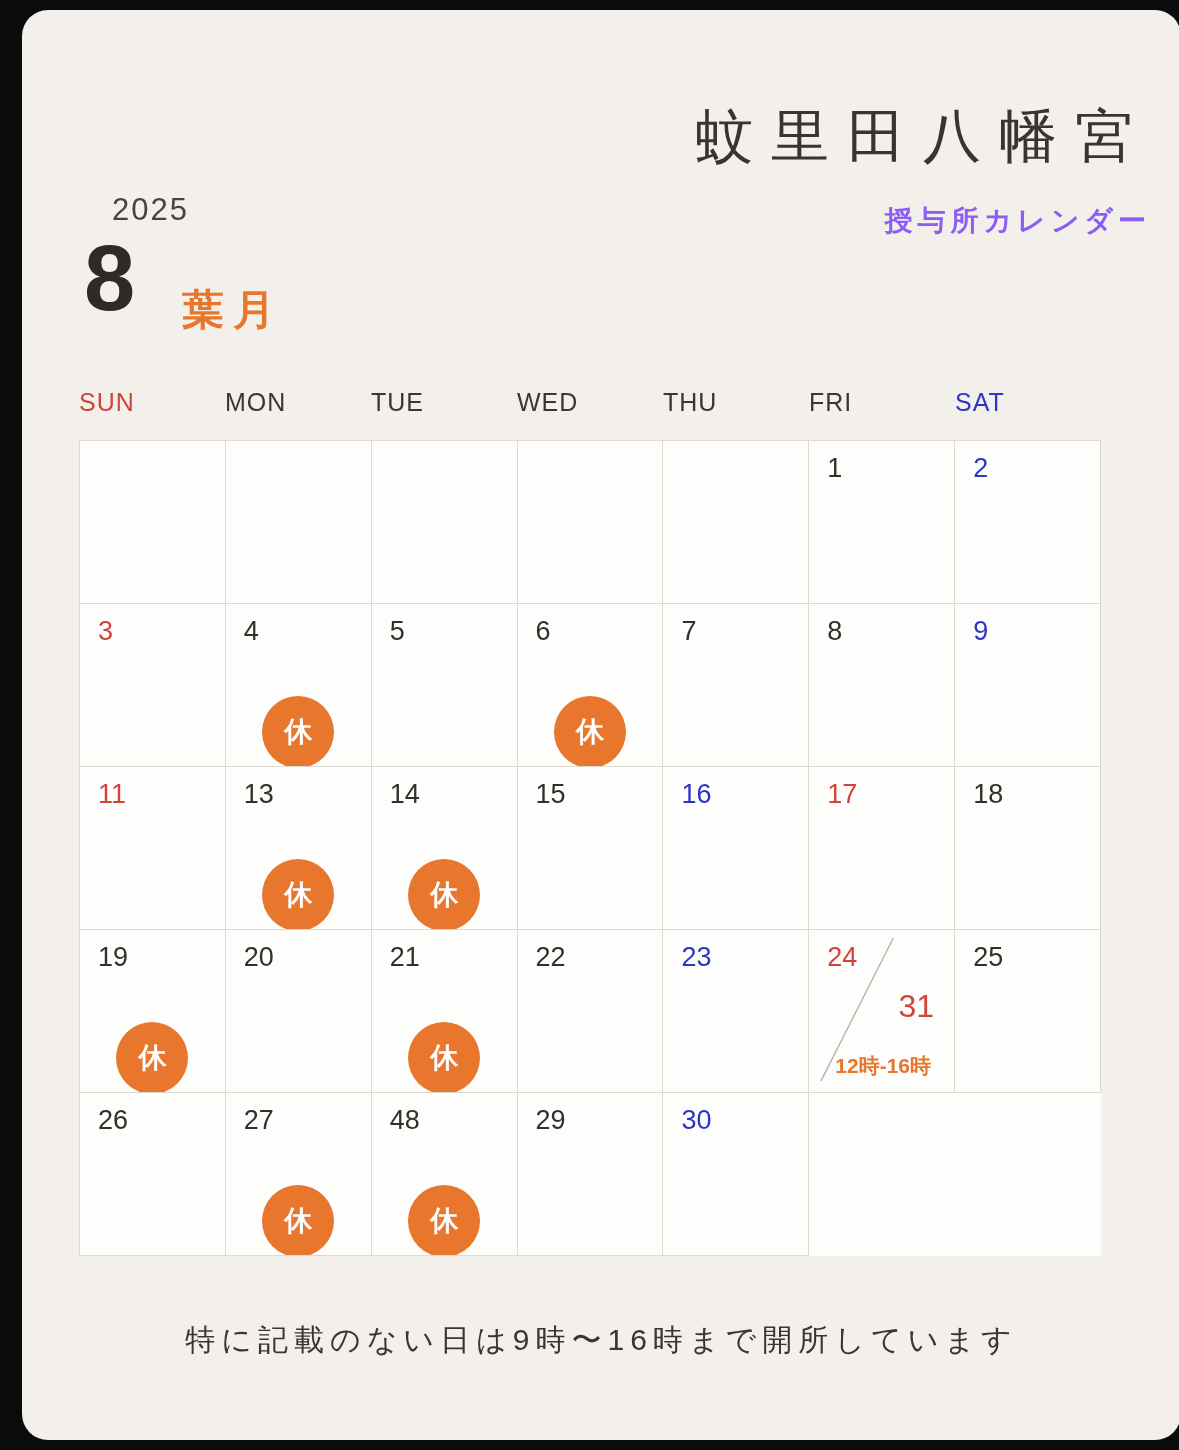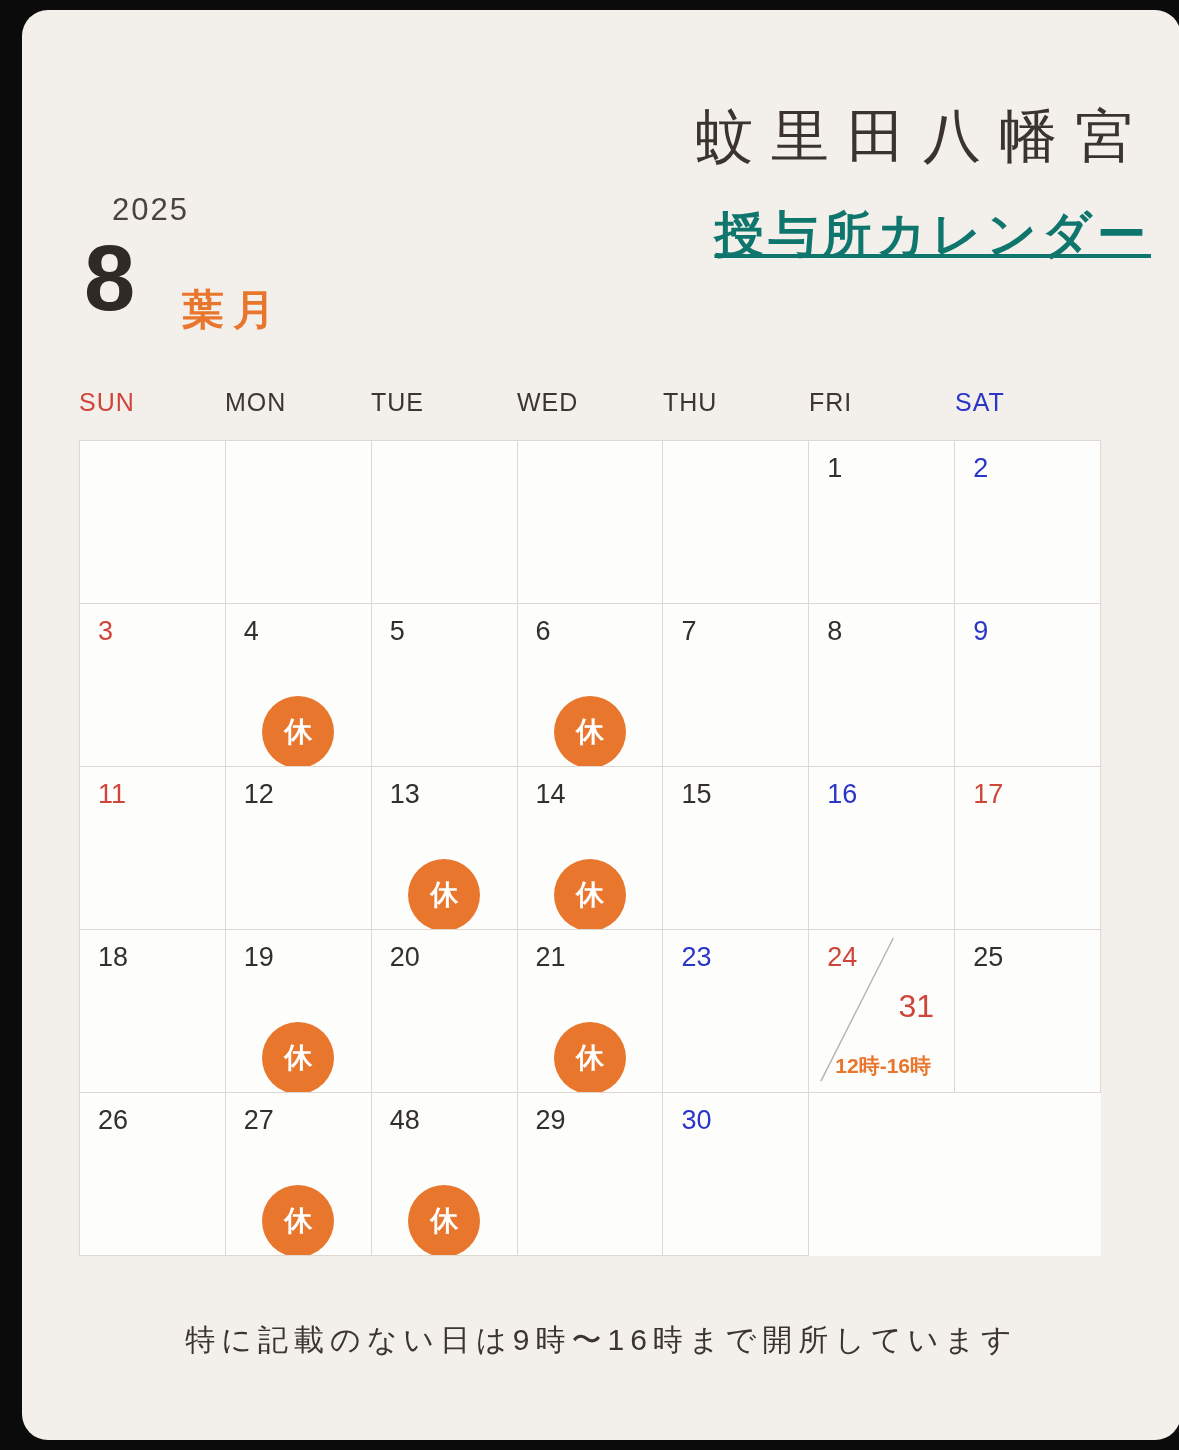--- a/index.html
+++ b/index.html
@@ -37,26 +37,25 @@
     font-size: 58px;
     letter-spacing: 18px;
     color: #3a332e;
     font-weight: 500;
     white-space: nowrap;
   }
   .sub-title {
     position: absolute;
     right: 30px;
     top: 192px;
-    font-size: 49px;
+    font-size: 28px;
     letter-spacing: 5px;
-    color: #0f766e;
+    color: #8b5cf6;
     font-weight: 700;
     white-space: nowrap;
-    text-decoration: underline;
   }
   .year {
     position: absolute;
     left: 62px;
     top: 182px;
     font-size: 31px;
     letter-spacing: 2px;
     color: #4a433d;
     font-weight: 400;
     margin-left: 28px;
@@ -253,23 +252,20 @@
         <div class="daynum">8</div>
       </div>
     <div class="cell">
         <div class="daynum sat">9</div>
       </div>
 
     <div class="cell">
         <div class="daynum holiday">11</div>
       </div>
     <div class="cell">
-        <div class="daynum">12</div>
-      </div>
-    <div class="cell">
       <div class="daynum">13</div>
       <div class="badge">休</div>
     </div>
     <div class="cell">
       <div class="daynum">14</div>
       <div class="badge">休</div>
     </div>
     <div class="cell">
         <div class="daynum">15</div>
       </div>
@@ -287,20 +283,23 @@
       <div class="daynum">19</div>
       <div class="badge">休</div>
     </div>
     <div class="cell">
         <div class="daynum">20</div>
       </div>
     <div class="cell">
       <div class="daynum">21</div>
       <div class="badge">休</div>
     </div>
+    <div class="cell">
+        <div class="daynum">22</div>
+      </div>
     <div class="cell">
         <div class="daynum sat">23</div>
       </div>
 
     <div class="cell">
       <svg class="split-line" viewBox="0 0 146 163" preserveAspectRatio="none">
         <line x1="12" y1="152" x2="85" y2="8" stroke="#b9b2aa" stroke-width="1.4"></line>
       </svg>
       <div class="daynum sun">24</div>
       <div class="daynum-second">31</div>

